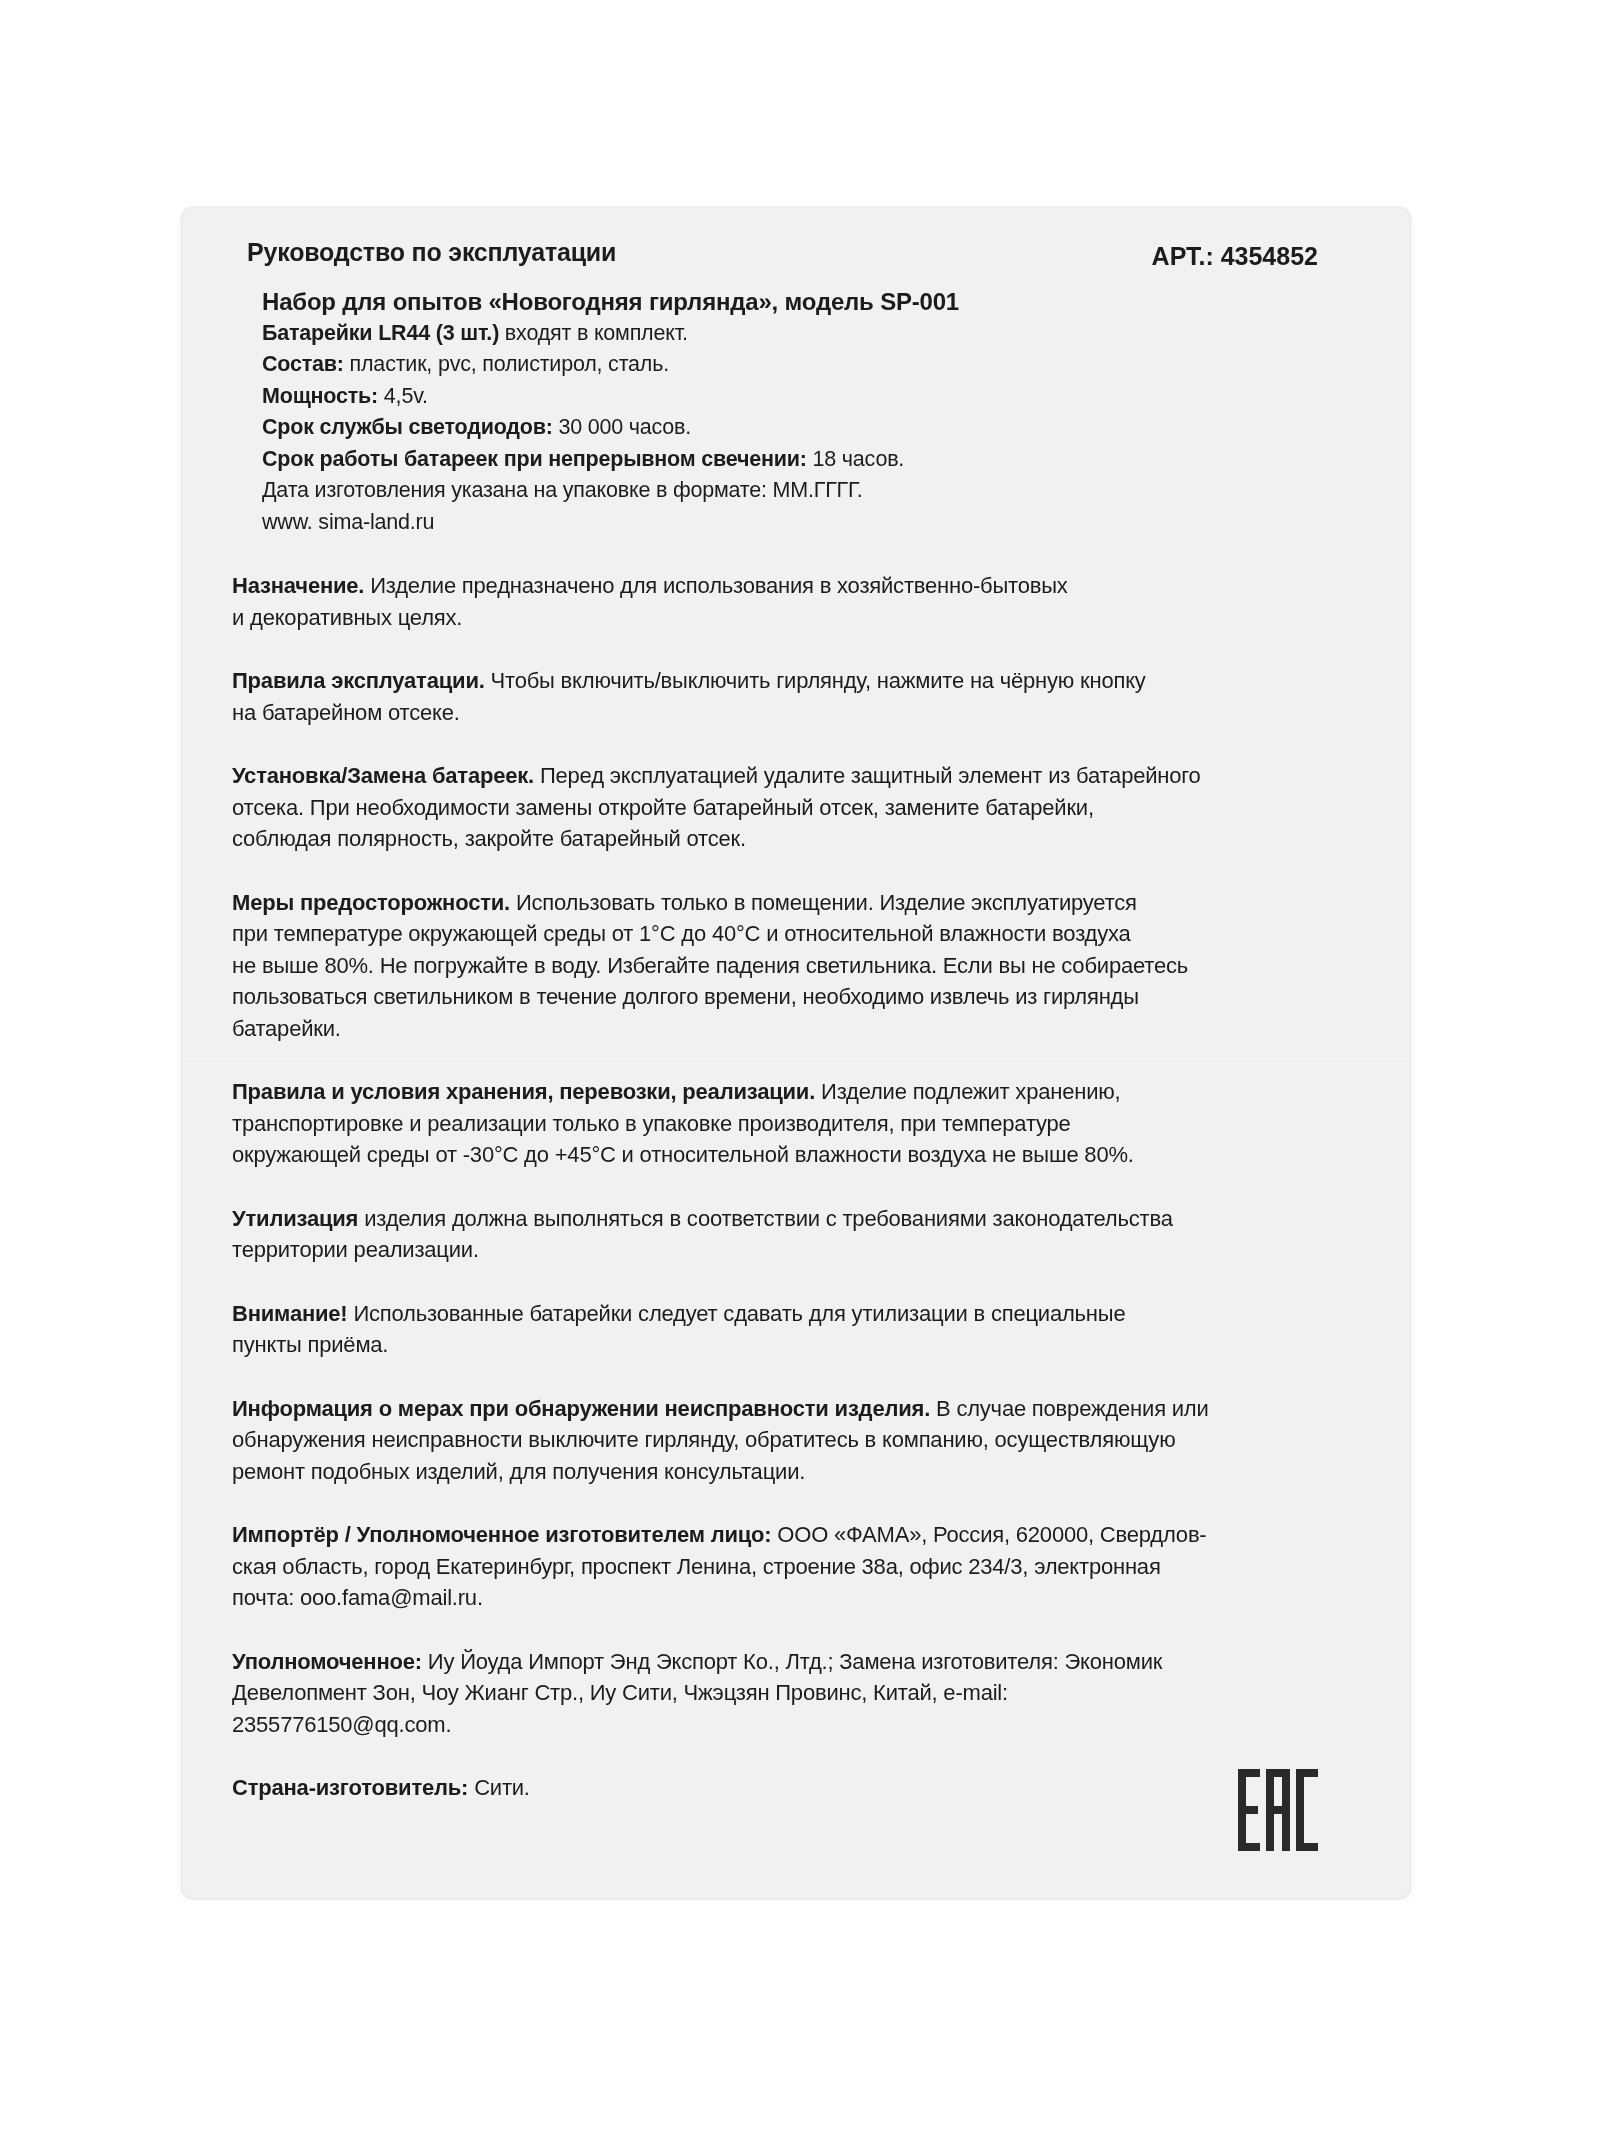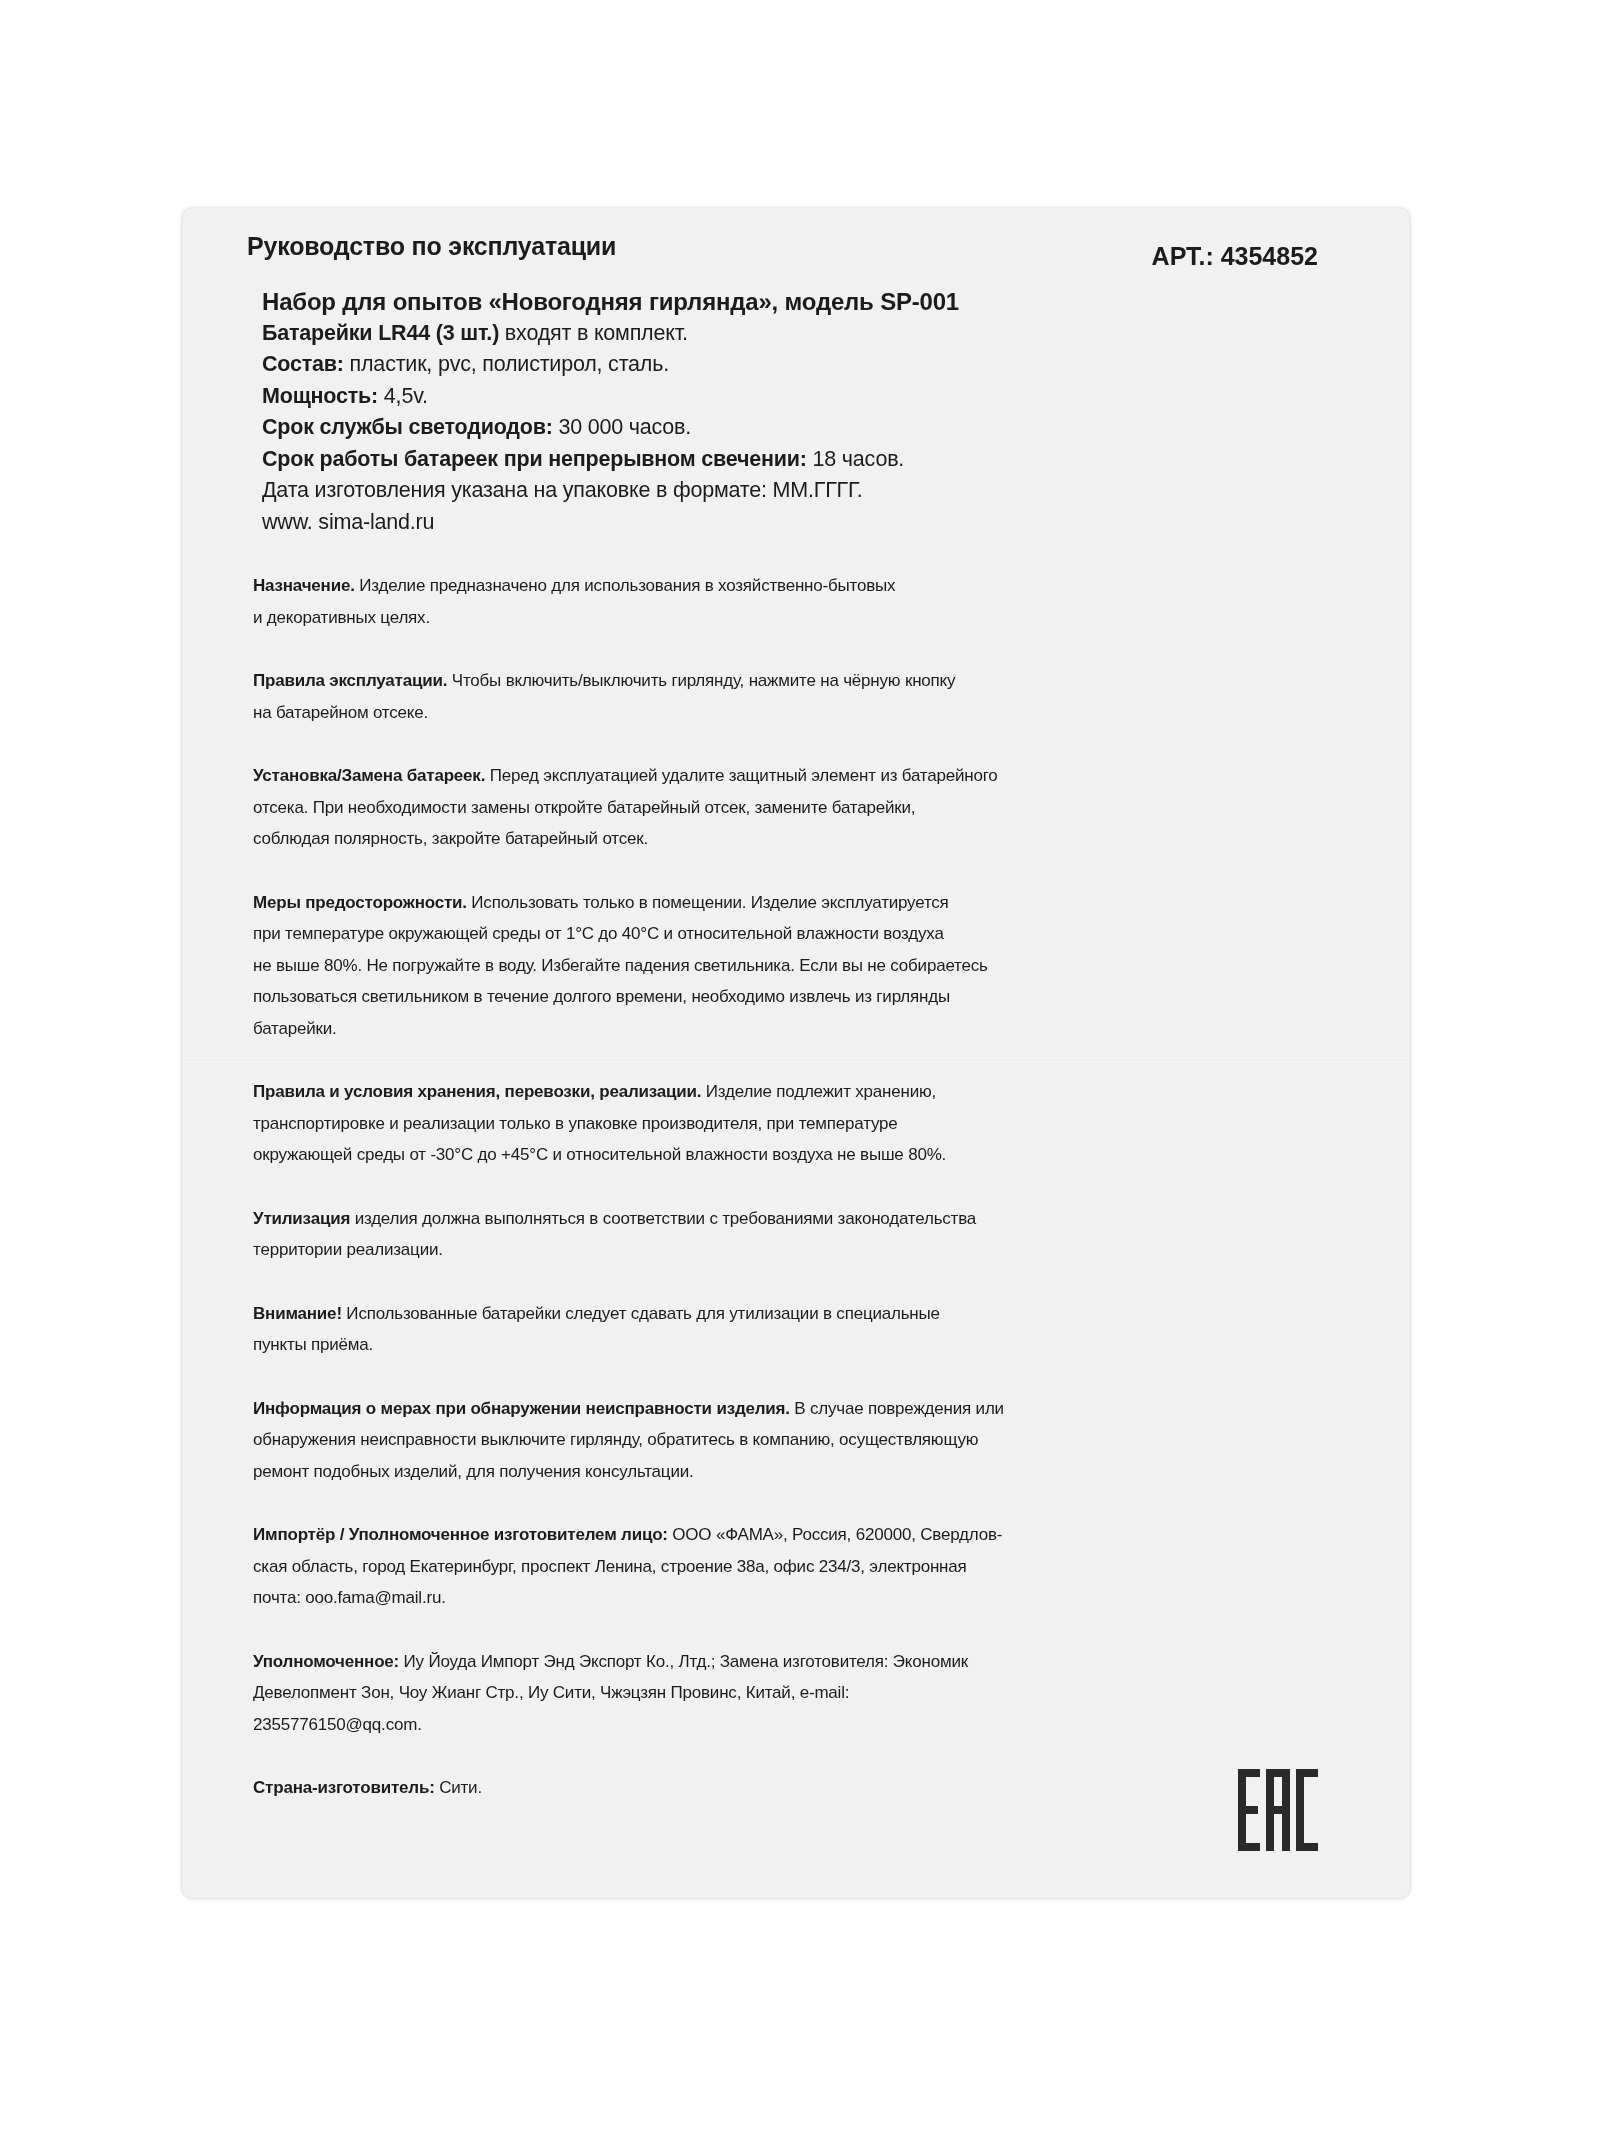--- a/index.html
+++ b/index.html
@@ -18,39 +18,39 @@
     background: #f1f1f1;
     border-radius: 10px;
     box-shadow: 0 0 3px rgba(0,0,0,0.18), 0 1px 6px rgba(0,0,0,0.06);
   }
   .fold {
     position: absolute;
     left: 0; right: 0; top: 848px; height: 2px;
     background: linear-gradient(to bottom, rgba(0,0,0,0.03), rgba(255,255,255,0.6));
   }
   .header-title {
-    position: absolute; left: 65px; top: 24px;
+    position: absolute; left: 65px; top: 30px;
     font-size: 25px; font-weight: bold; letter-spacing: -0.2px;
   }
   .article {
     position: absolute; right: 92px; top: 34px;
     font-size: 25px; font-weight: bold; margin-left: 26px;
   }
   .specs {
     position: absolute; left: 65px; top: 78px;
     font-size: 21.5px; line-height: 31.5px;
     letter-spacing: -0.2px;
   }
   .specs .line { white-space: nowrap; margin-left: 15px; }
   .specs .product-line { font-size: 24px; font-weight: bold; }
   .b { font-weight: bold; }
   .sections {
-    position: absolute; left: 71px; top: 362px;
+    position: absolute; left: 50px; top: 362px;
     width: 1120px;
-    font-size: 17px; line-height: 31.5px;
+    font-size: 22px; line-height: 31.5px;
     letter-spacing: -0.2px;
   }
   .section { margin: 0 0 32px 0; }
   .section .line { white-space: nowrap; display: block; }
   .s-storage { margin-top: 27px; }
   .eac {
     position: absolute; right: 92px; top: 1561px;
     width: 80px; height: 82px;
   }
   .eac svg { width: 100%; height: 100%; display: block; }

